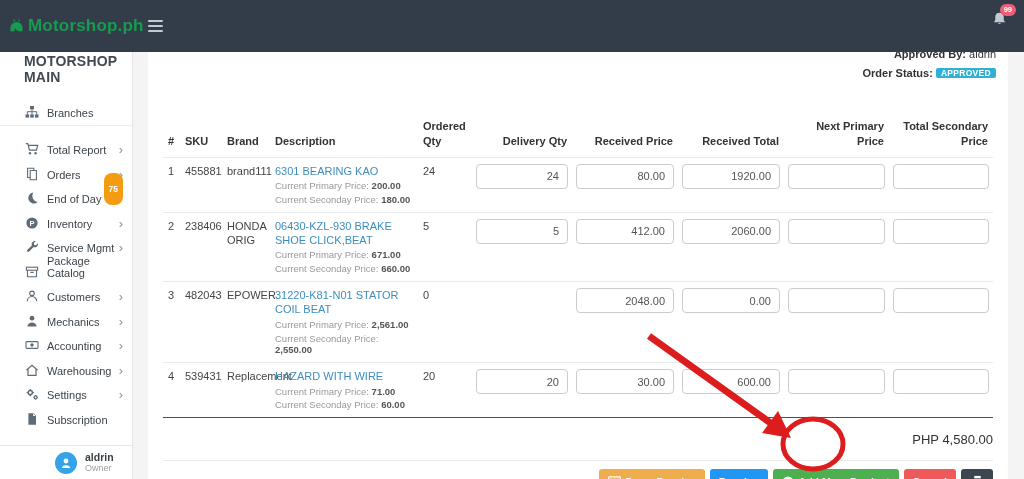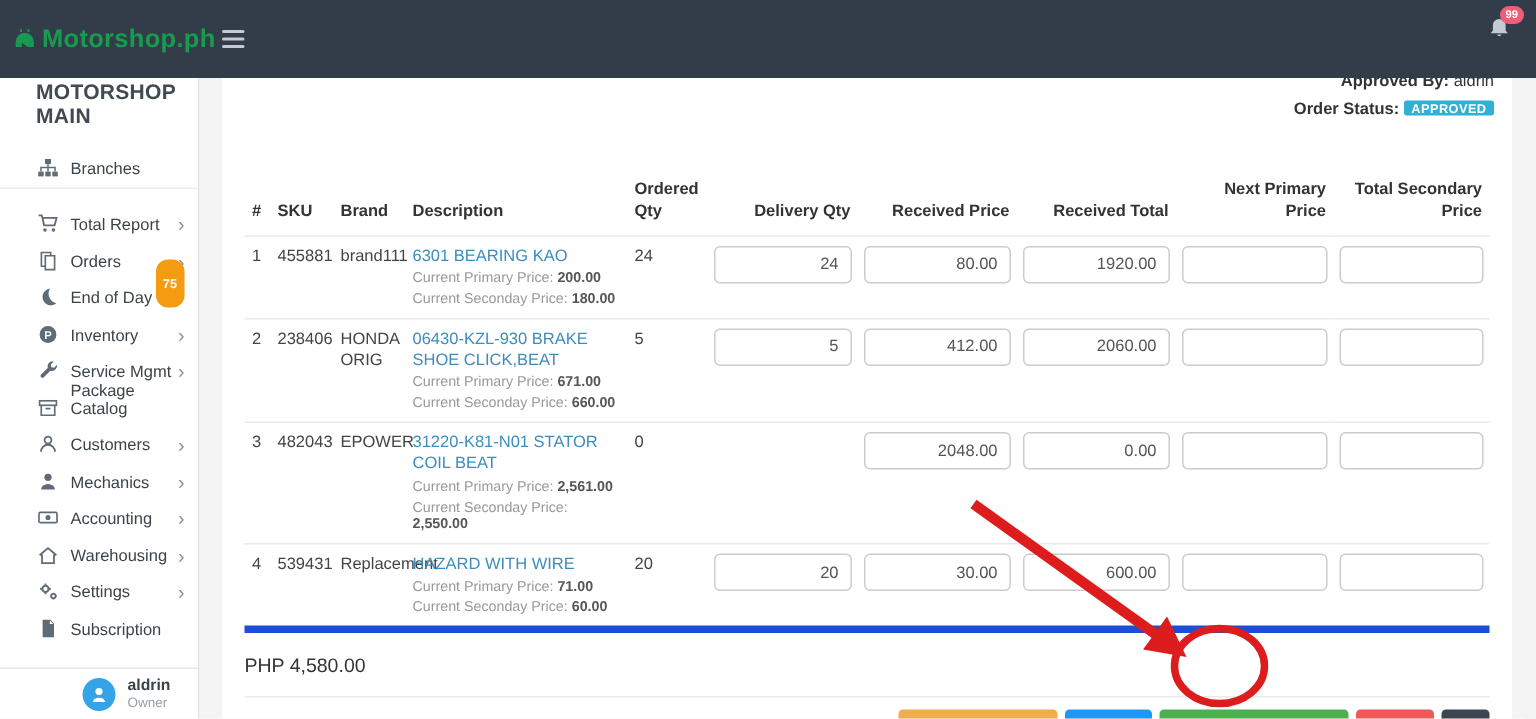--- a/index.html
+++ b/index.html
@@ -52,21 +52,21 @@
   .order-table th{font-size:11px;color:#333;text-align:left;vertical-align:bottom;padding:4px 5px 8px;font-weight:bold;line-height:1.35;}
   .order-table th.r{text-align:right;}
   .order-table td{border-top:1px solid #eaeaea;padding:6px 5px;font-size:11px;color:#444;vertical-align:top;line-height:1.3;}
   .desc-link{color:var(--link-blue);text-decoration:none;font-size:11px;display:inline-block;cursor:pointer;}
   .price-line{font-size:9.5px;color:#999;margin-top:2px;line-height:1.25;}
   .price-line b{color:#555;}
   .input-cell{padding:6px 4px !important;}
   .qty-input{width:100%;height:25px;border:1px solid #ccc;border-radius:4px;text-align:right;
              padding:0 8px;font-size:11px;color:#555;font-family:inherit;background:#fff;}
 
-  .total-row{border-top:5px solid #1d4ed8;margin:0 15px;text-align:left;font-size:13px;color:#333;padding:14px 0 13px;}
+  .total-row{border-top:1px solid #1d4ed8;margin:0 15px;text-align:right;font-size:13px;color:#333;padding:14px 0 13px;}
   .footer-bar{border-top:1px solid #eaeaea;margin:0 15px;padding:8px 0;display:flex;justify-content:flex-end;align-items:center;gap:5px;}
   .btn{height:25px;border:none;border-radius:3px;color:#fff;font-size:10.5px;font-weight:bold;
        padding:0 9px;display:flex;align-items:center;gap:5px;cursor:pointer;font-family:inherit;white-space:nowrap;}
   .btn-orange{background:var(--btn-orange);}
   .btn-blue{background:var(--btn-blue);}
   .btn-green{background:var(--btn-green);}
   .btn-red{background:var(--btn-red);}
   .btn-dark{background:var(--btn-dark);width:32px;justify-content:center;padding:0;}
 
   

